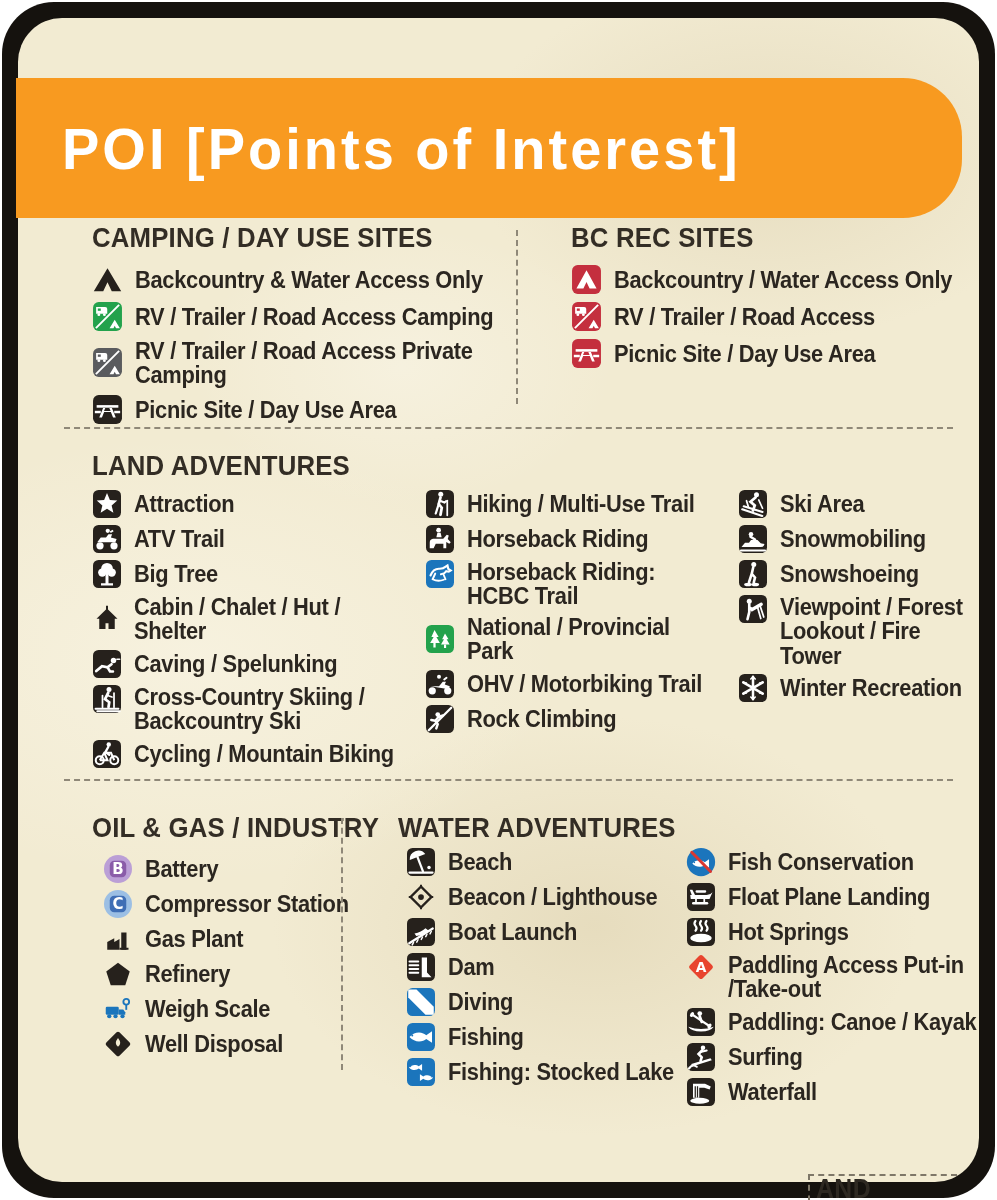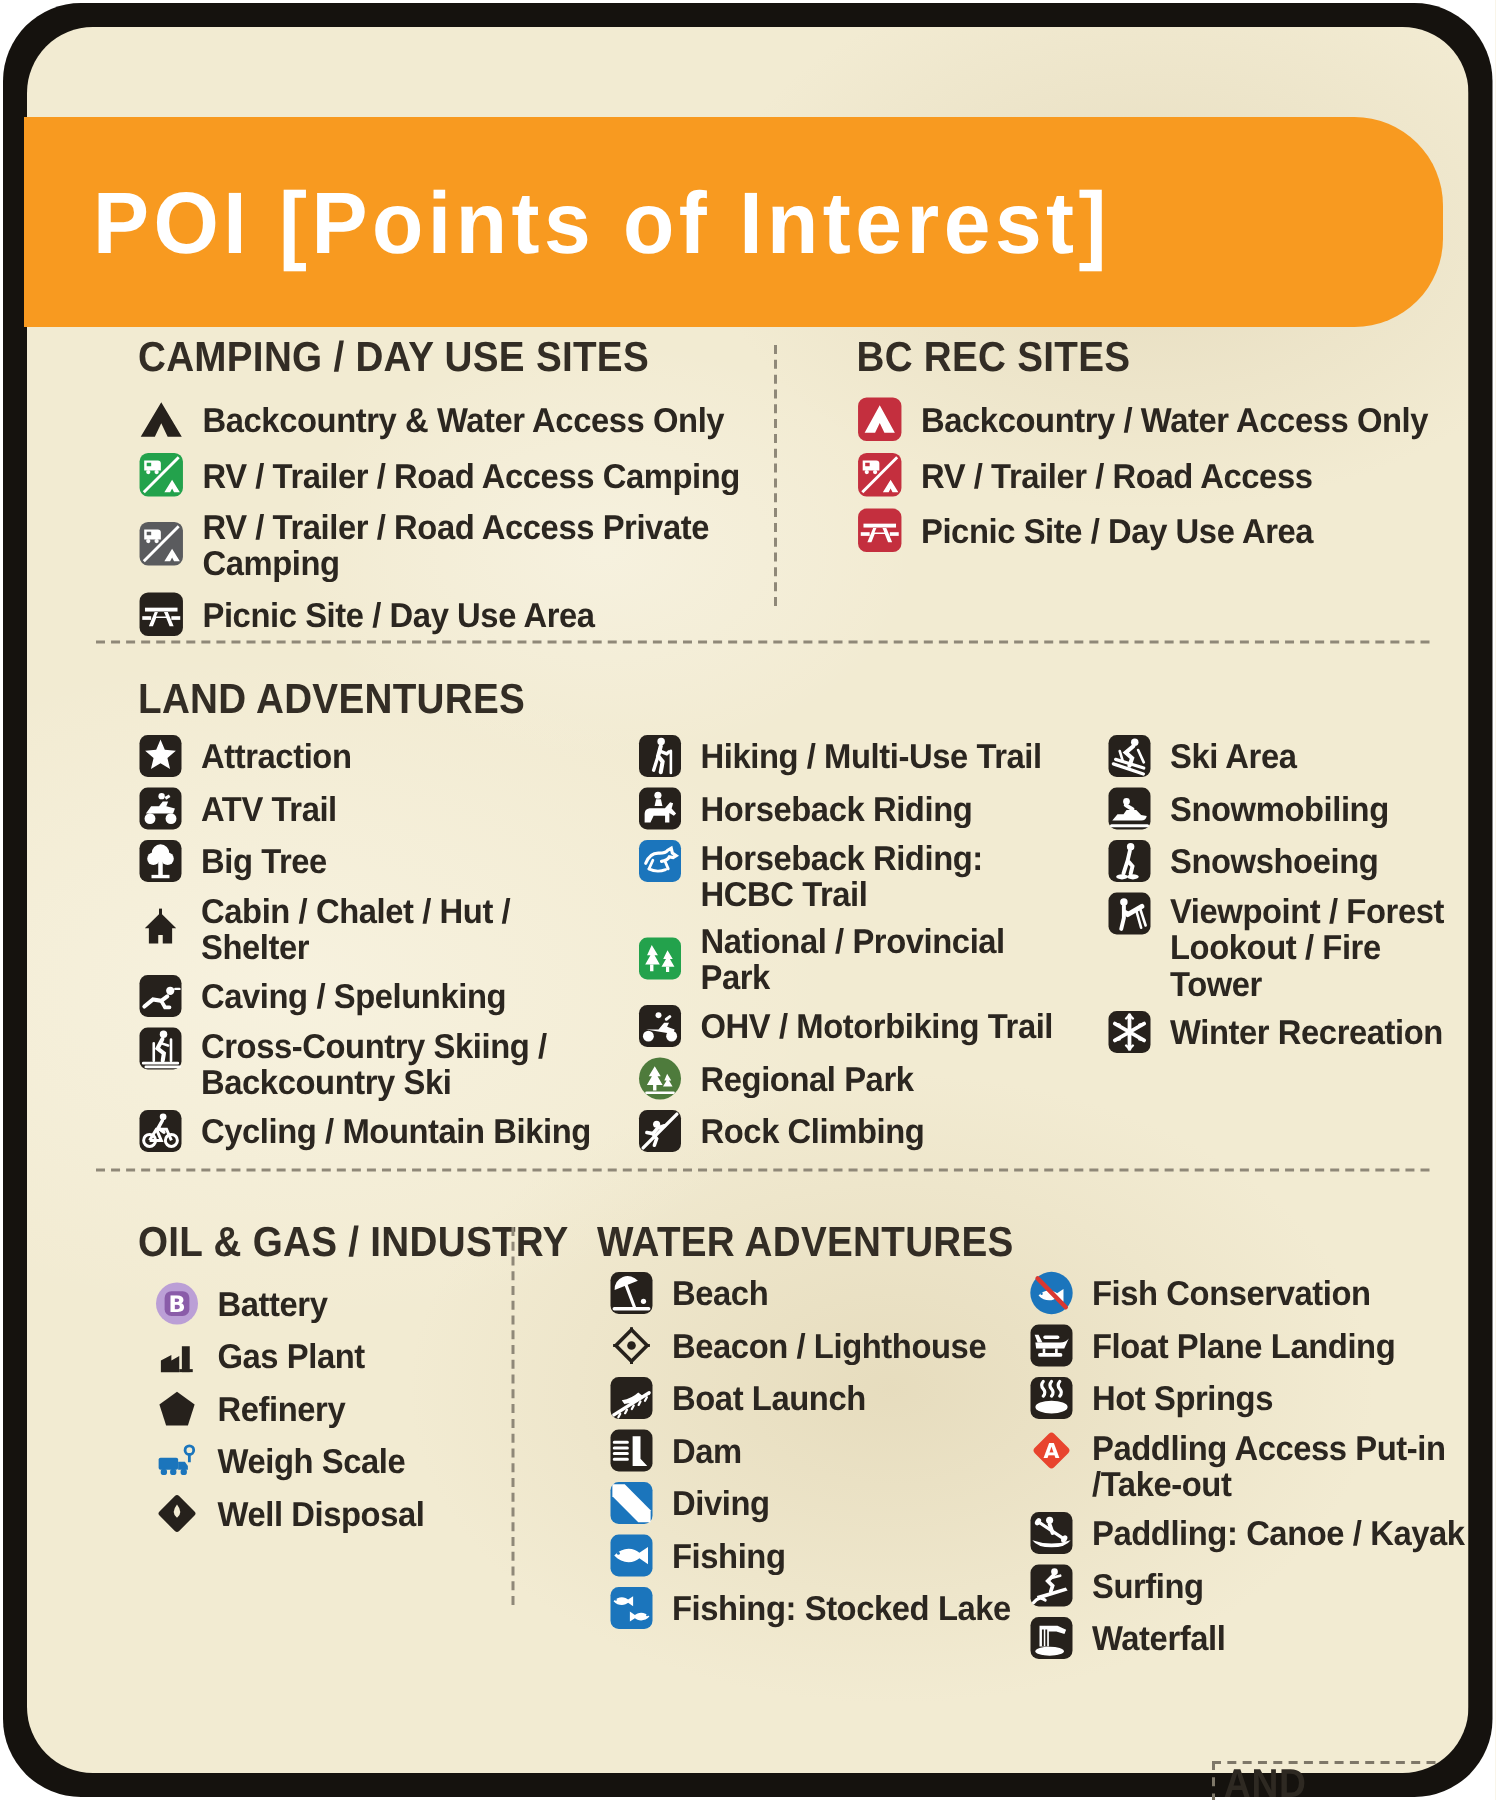--- a/index.html
+++ b/index.html
@@ -486,29 +486,20 @@
     <div class="row">
       <span class="ic" style="--bg: #26211c;">
         <svg viewBox="0 0 24 24" aria-hidden="true">
           <rect x="0.8" y="0.8" width="22.4" height="22.4" rx="4.4" fill="var(--bg)"></rect>
           <use href="#s-ohv"></use>
         </svg>
       </span>
       <span class="lb">OHV / Motorbiking Trail</span>
     </div>
     <div class="row">
-      <span class="ic" style="--bg: #4e7b3c;">
-        <svg viewBox="0 0 24 24" aria-hidden="true">
-          <circle cx="12" cy="12" r="11.2" fill="var(--bg)"></circle>
-          <use href="#s-regpark"></use>
-        </svg>
-      </span>
-      <span class="lb">Regional Park</span>
-    </div>
-    <div class="row">
       <span class="ic" style="--bg: #26211c;">
         <svg viewBox="0 0 24 24" aria-hidden="true">
           <rect x="0.8" y="0.8" width="22.4" height="22.4" rx="4.4" fill="var(--bg)"></rect>
           <use href="#s-climb"></use>
         </svg>
       </span>
       <span class="lb">Rock Climbing</span>
     </div>
   </div>
 <div class="sec rows tight" style="left:710px;top:489px;width:260px;">
@@ -565,20 +556,28 @@
 <div class="sec" style="left:64px;top:812px;">
   <h2 class="sec-h">OIL &amp; GAS / INDUSTRY</h2>
   <div class="rows tight" style="margin-left:11px;width:260px;">
       <div class="row">
         <span class="ic">
           <svg viewBox="0 0 24 24" aria-hidden="true">
             <use href="#s-batt"></use>
           </svg>
         </span>
         <span class="lb">Battery</span>
+      </div>
+      <div class="row">
+        <span class="ic">
+          <svg viewBox="0 0 24 24" aria-hidden="true">
+            <use href="#s-comp"></use>
+          </svg>
+        </span>
+        <span class="lb">Compressor Station</span>
       </div>
       <div class="row">
         <span class="ic" style="color: rgb(38, 33, 28);">
           <svg viewBox="0 0 24 24" aria-hidden="true">
             <use href="#s-gasplant"></use>
           </svg>
         </span>
         <span class="lb">Gas Plant</span>
       </div>
       <div class="row">

